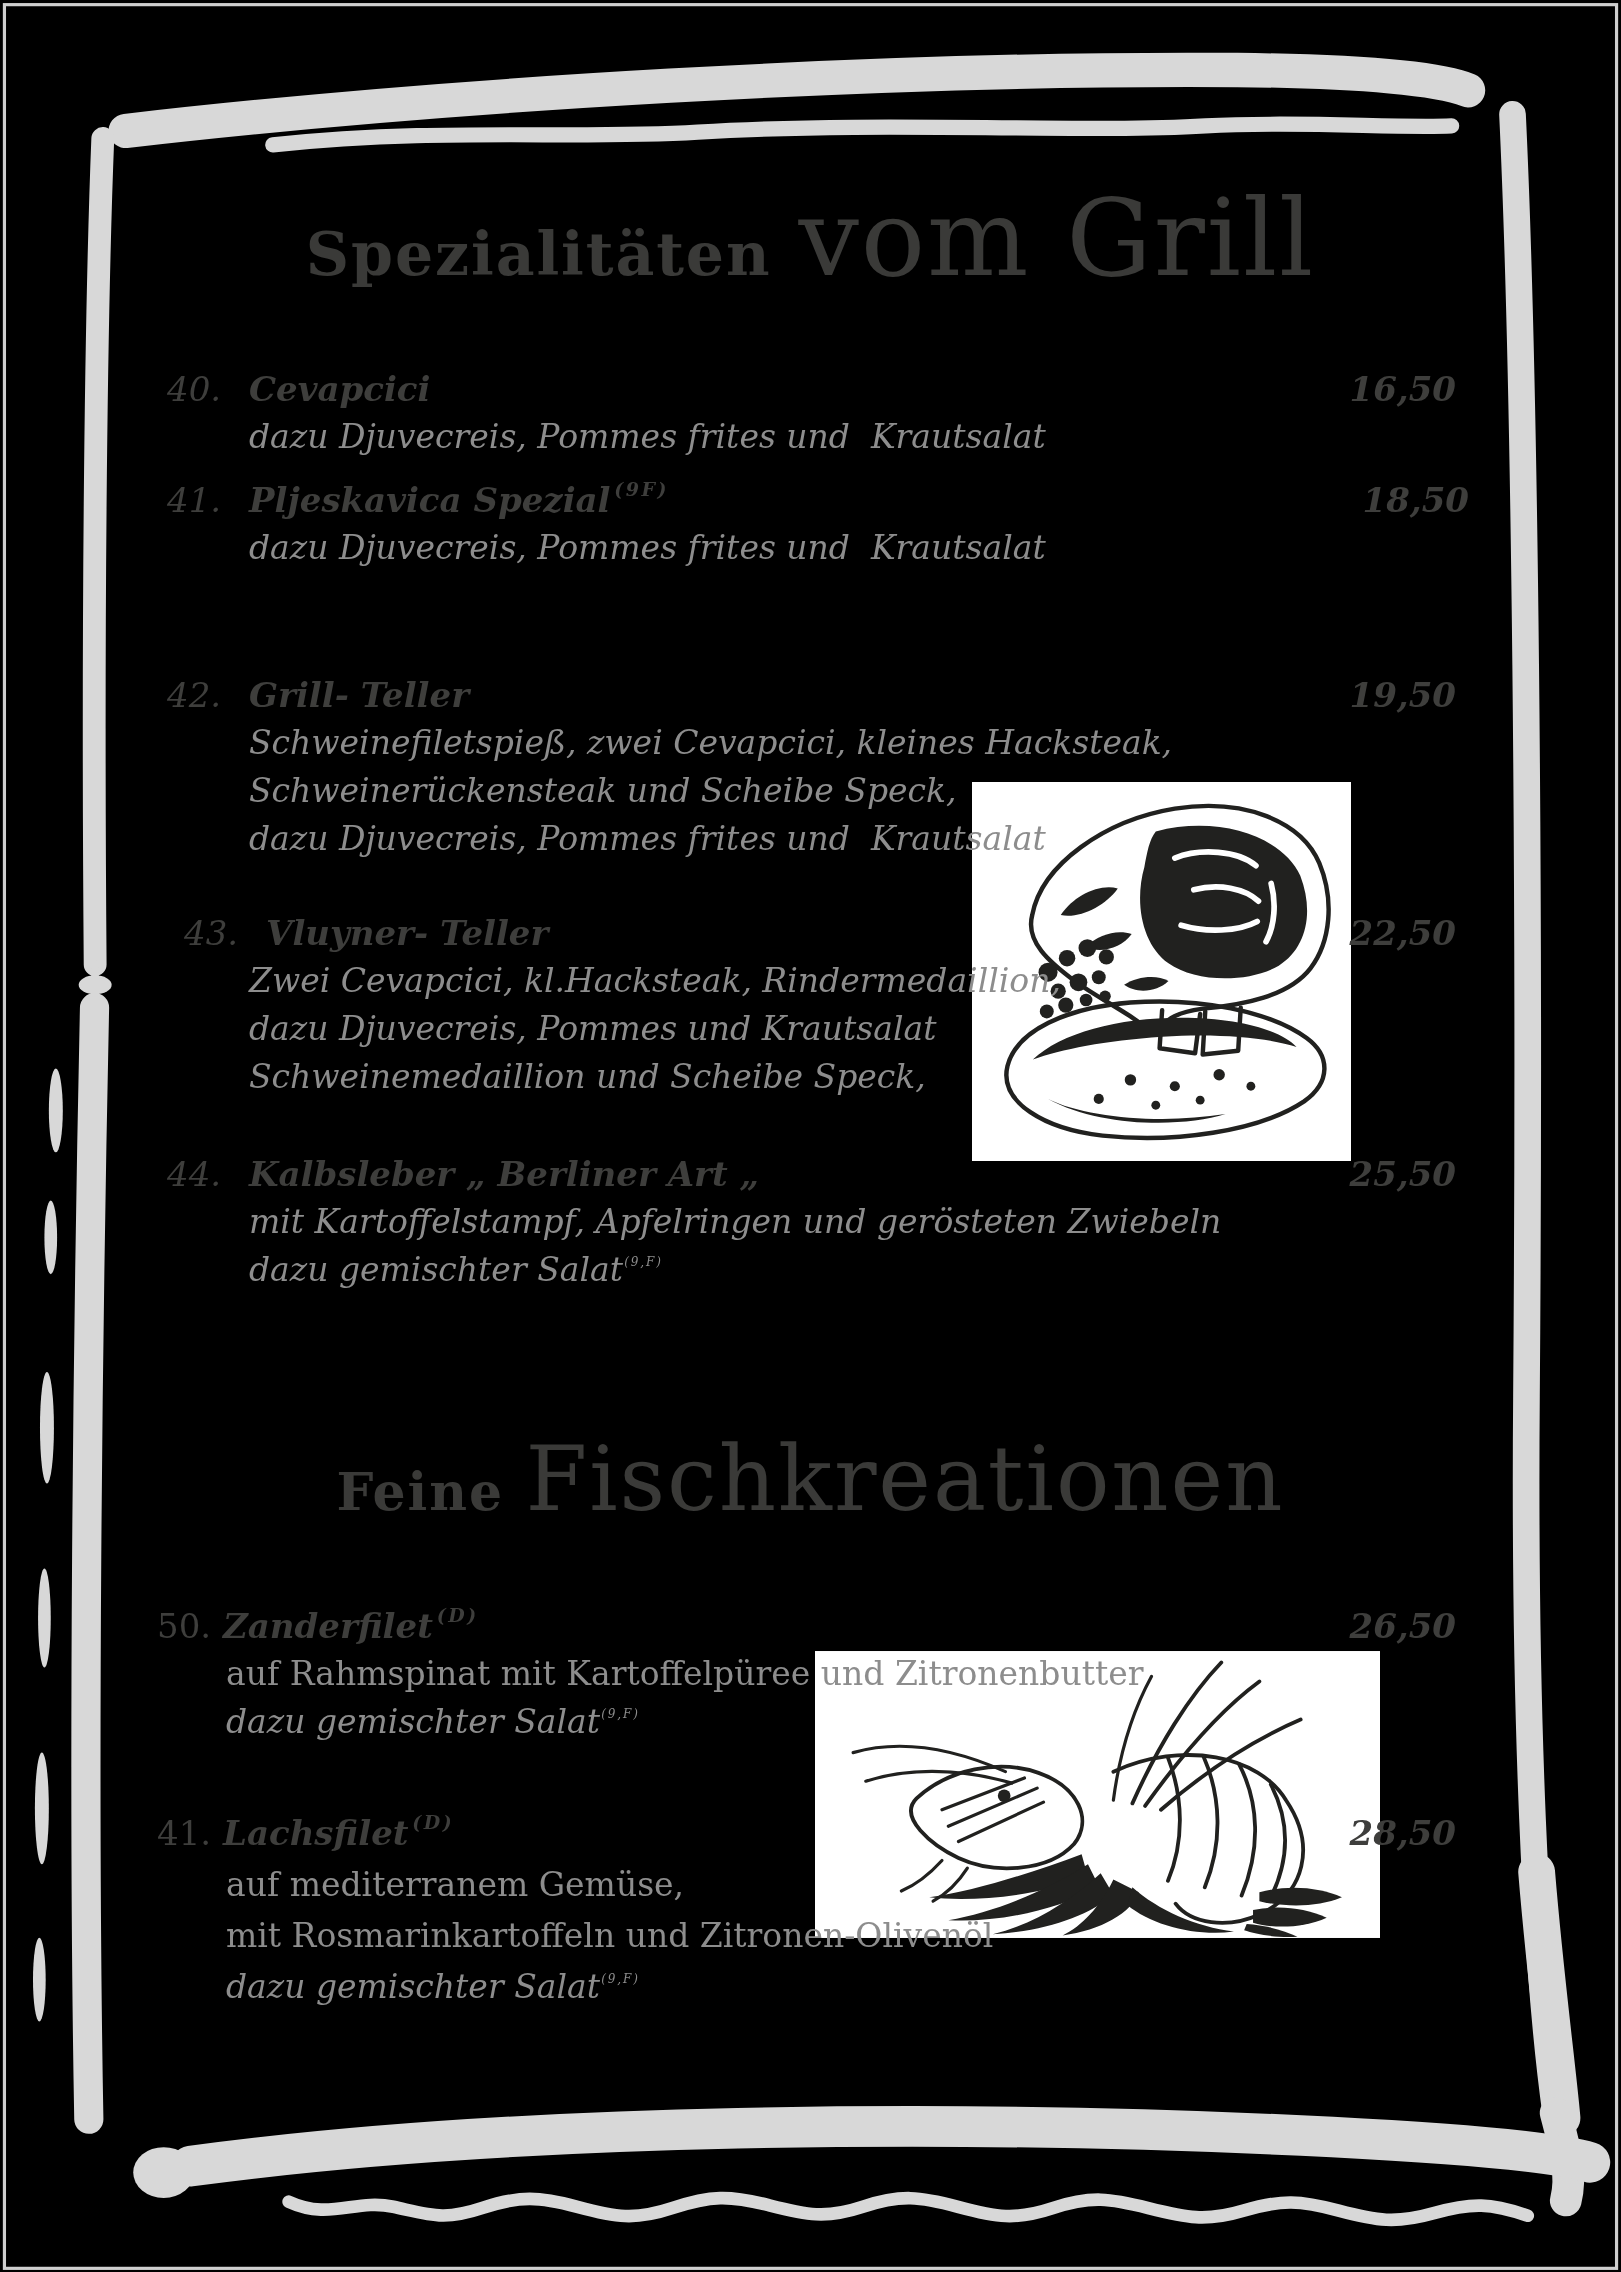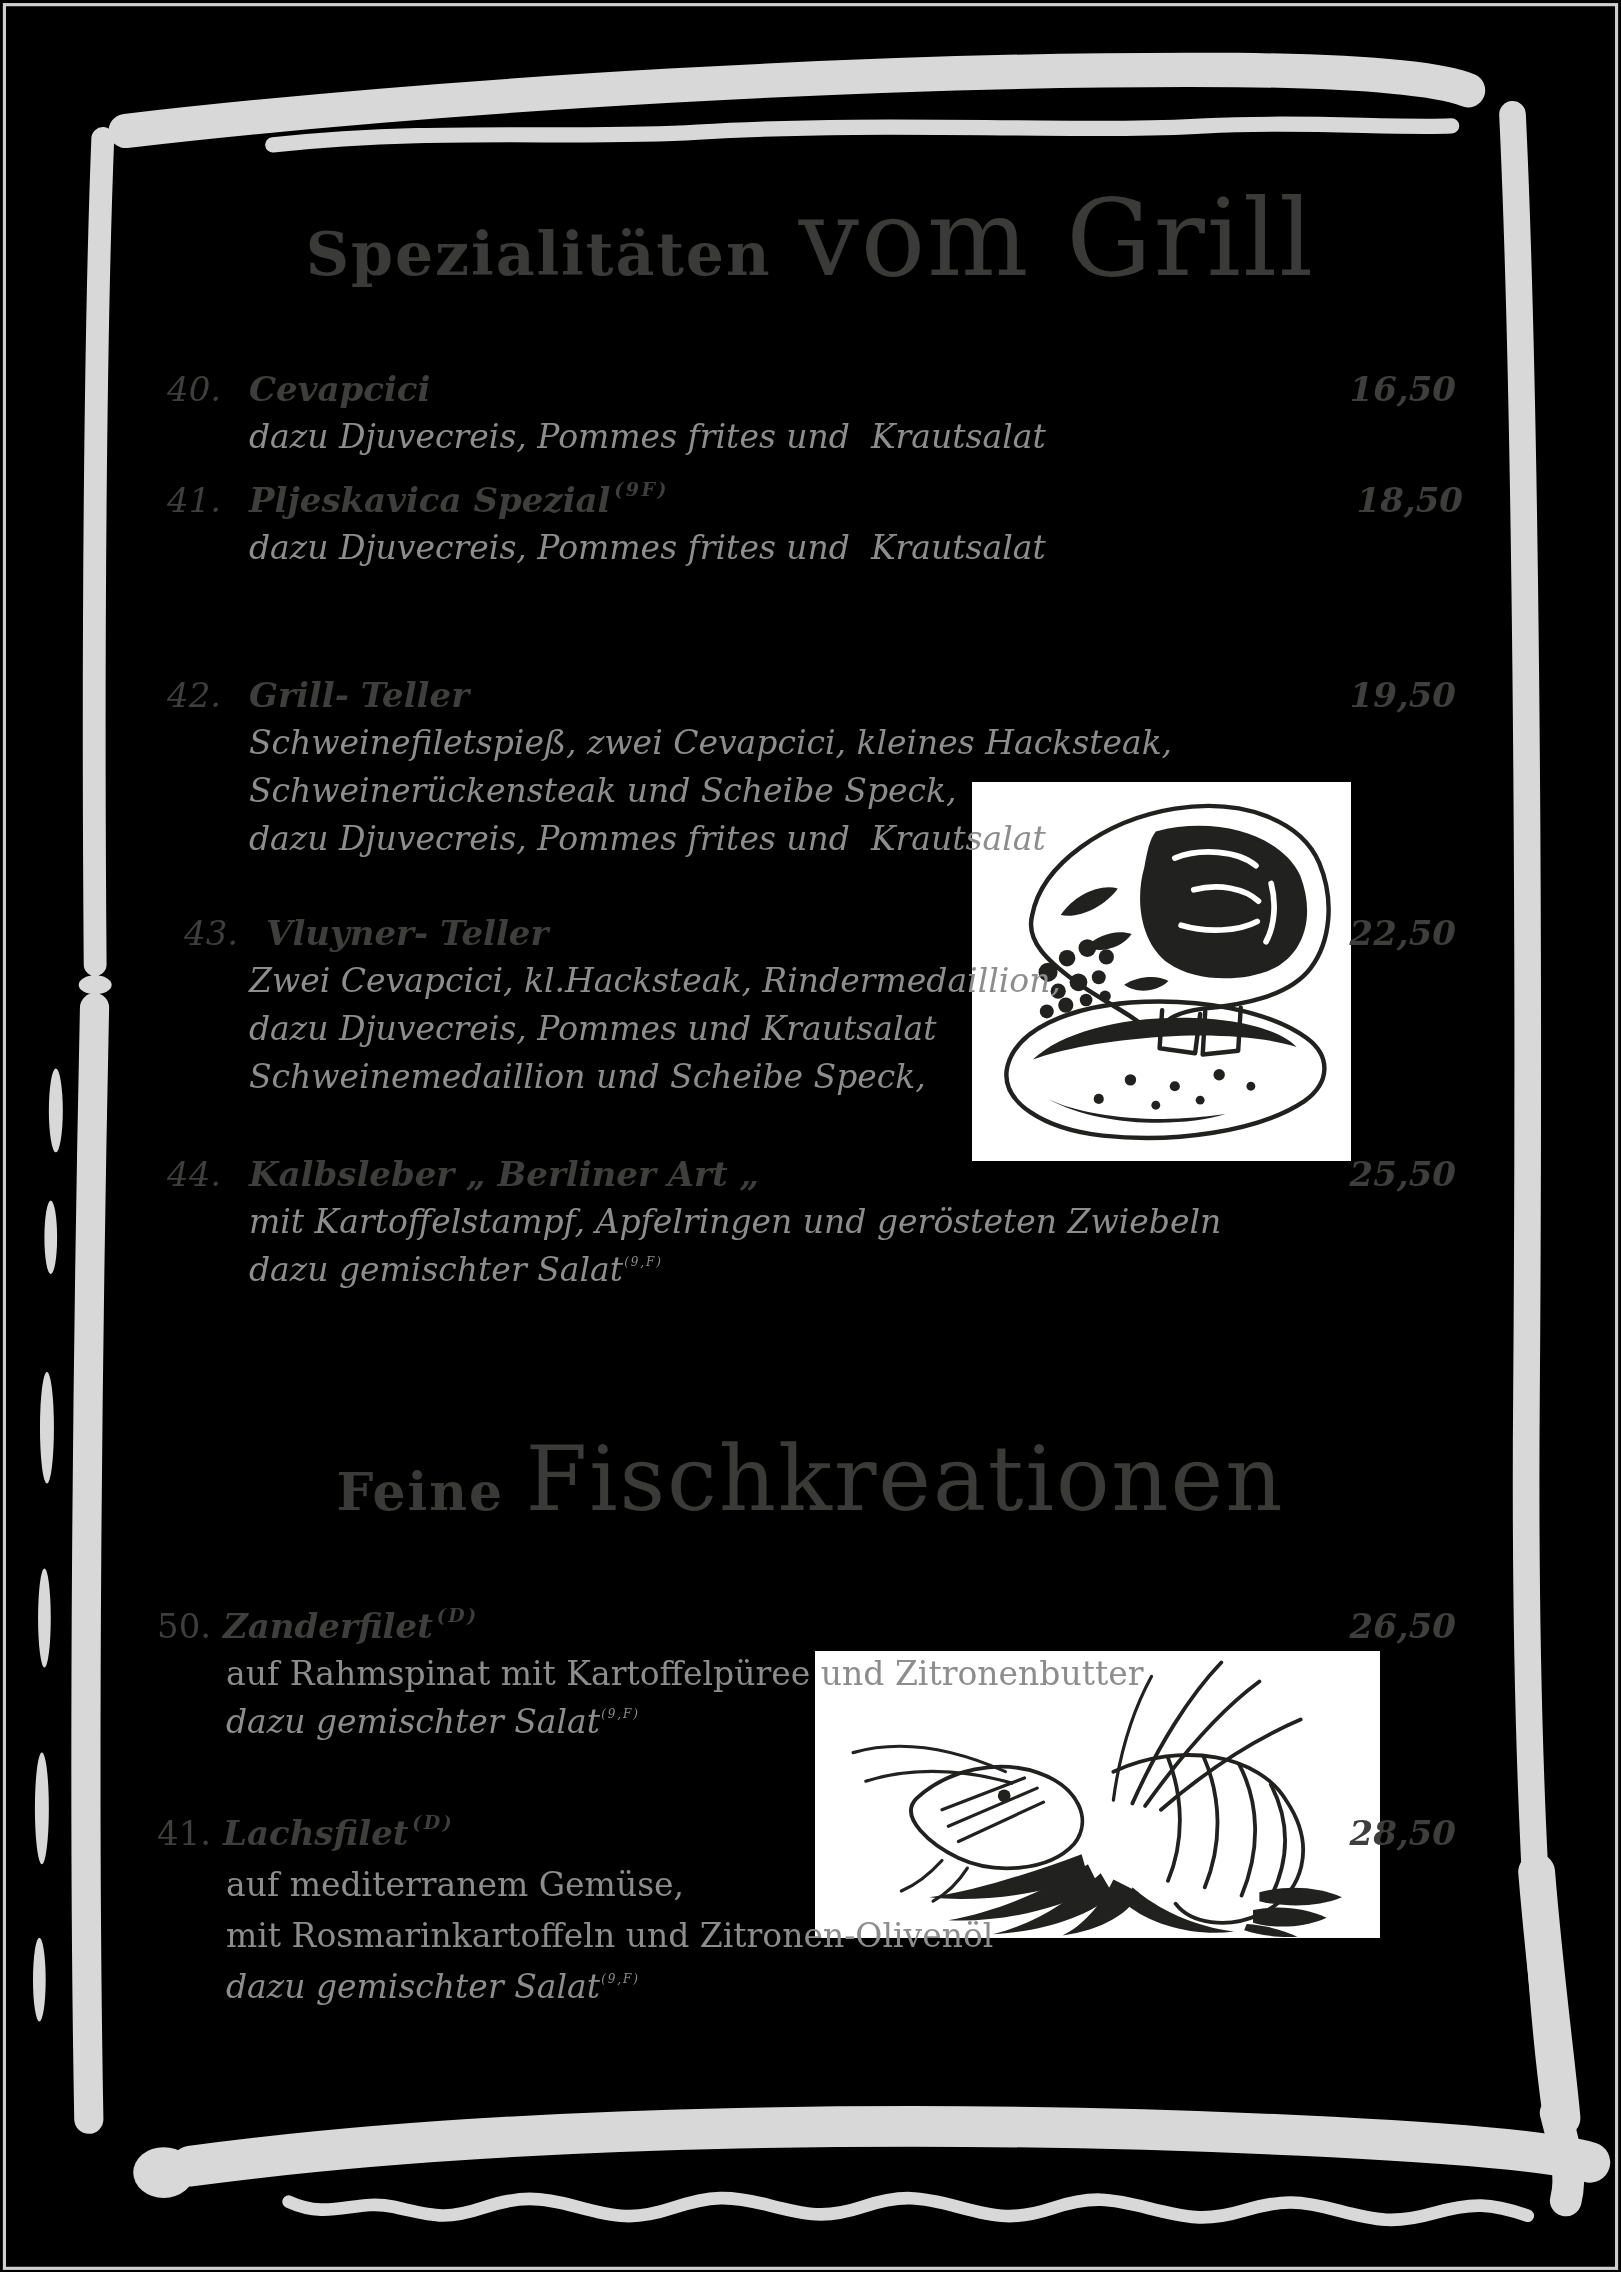--- a/index.html
+++ b/index.html
@@ -133,21 +133,21 @@
           <span class="num it" style="left: 167px;">40.</span>
           <span class="name" style="left: 249px;">Cevapcici</span>
           <span class="price" style="right: 165px;">16,50</span>
         </div>
         <div class="dline it" style="margin-left: 249px; line-height: 48px;">dazu Djuvecreis, Pommes frites und  Krautsalat</div>
       </div>
       <div class="menu-item" style="top: 476px;">
         <div class="row" style="height: 48px; line-height: 48px;">
           <span class="num it" style="left: 167px;">41.</span>
           <span class="name" style="left: 249px;">Pljeskavica Spezial<span class="sup">(9F)</span></span>
-          <span class="price" style="right: 158px;">18,50</span>
+          <span class="price" style="right: 152px;">18,50</span>
         </div>
         <div class="dline it" style="margin-left: 249px; line-height: 48px;">dazu Djuvecreis, Pommes frites und  Krautsalat</div>
       </div>
       <div class="menu-item" style="top: 671px;">
         <div class="row" style="height: 48px; line-height: 48px;">
           <span class="num it" style="left: 167px;">42.</span>
           <span class="name" style="left: 249px;">Grill- Teller</span>
           <span class="price" style="right: 165px;">19,50</span>
         </div>
         <div class="dline it" style="margin-left: 249px; line-height: 48px;">Schweinefiletspieß, zwei Cevapcici, kleines Hacksteak,</div>

